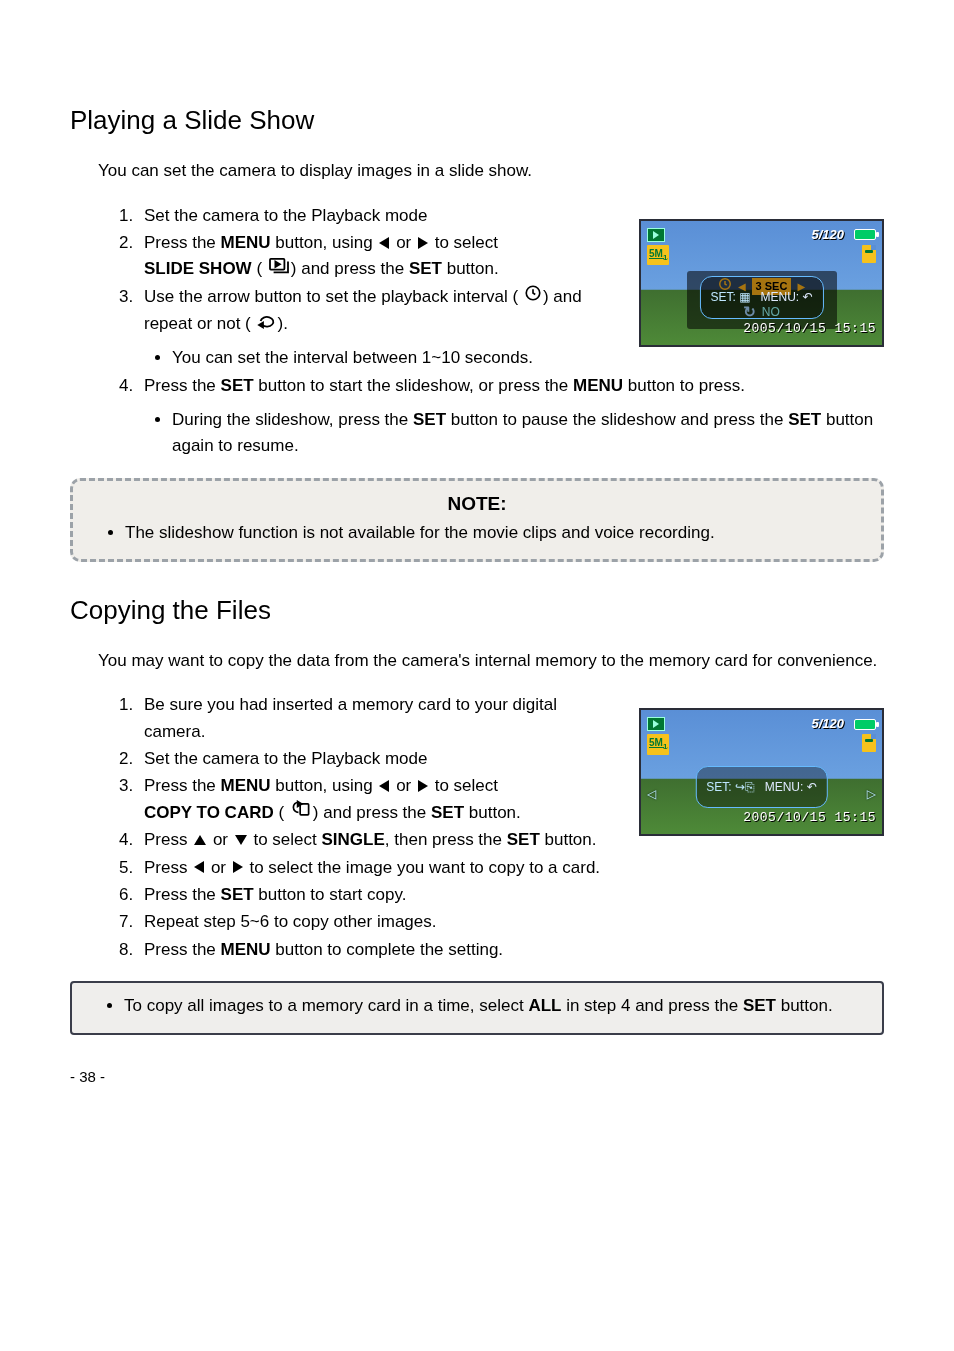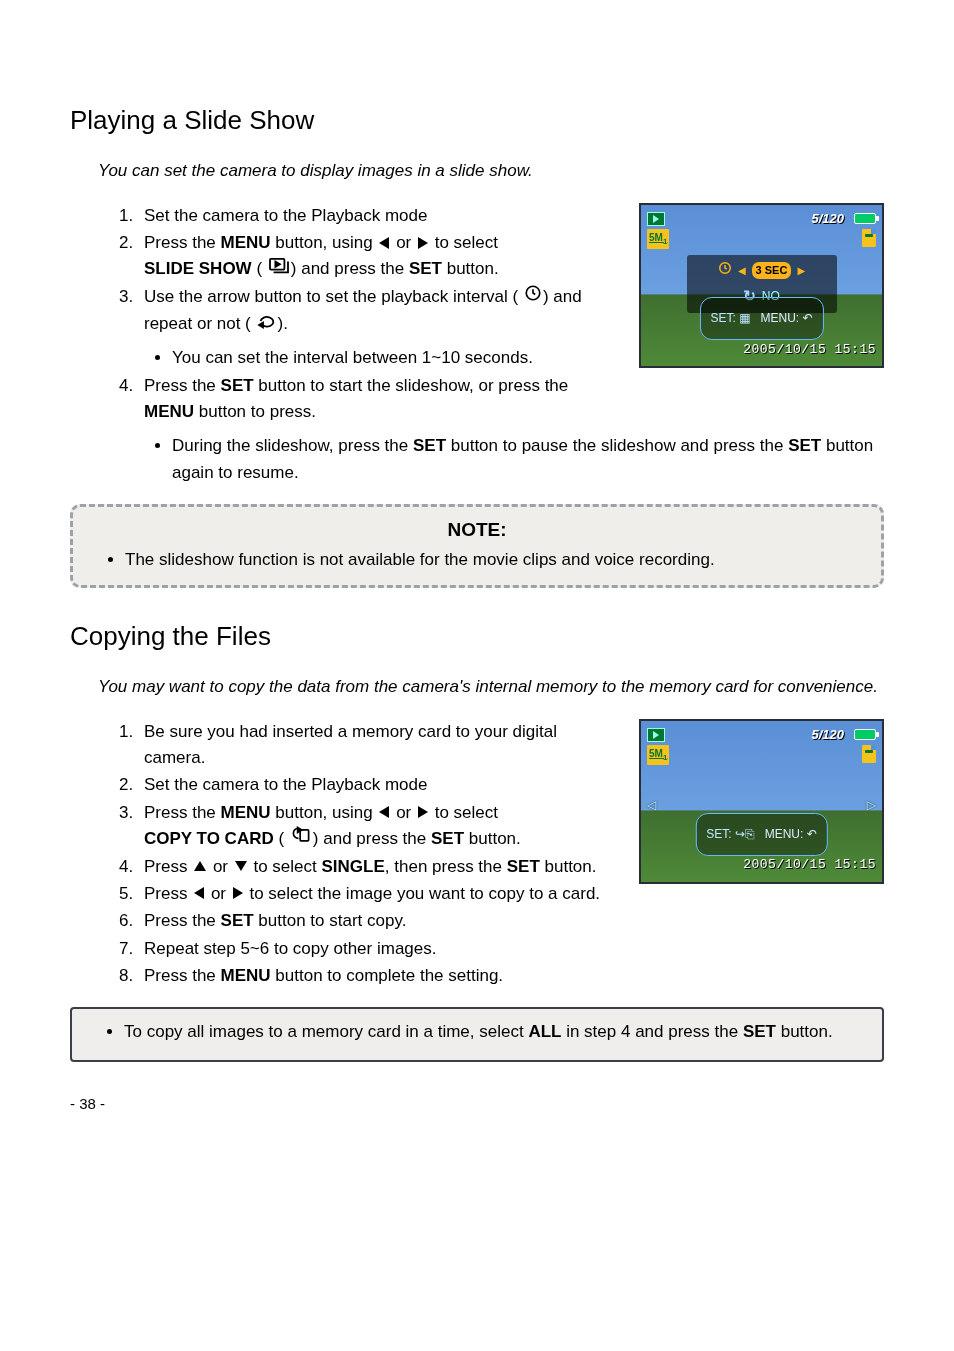--- a/index.html
+++ b/index.html
@@ -12,21 +12,21 @@
     margin: 0 auto;
     padding: 90px 70px 40px 70px;
     line-height: 1.55;
   }
   h1 {
     font-size: 26px;
     font-weight: normal;
     margin-bottom: 18px;
     margin-top: 10px;
   }
-  .intro { margin-bottom: 18px; padding-left: 28px; font-style: italic; }
+  .intro { margin-bottom: 18px; padding-left: 28px; }
   ol.main {
     list-style: decimal;
     padding-left: 68px;
     margin-bottom: 18px;
   }
   ol.main > li { margin-bottom: 1px; padding-left: 6px; text-align: left; }
   ol.main .line { display: block; }
   ul.sub {
     list-style: disc;
     padding-left: 28px;
@@ -63,22 +63,22 @@
     margin: 14px 0 30px 0;
   }
   .callout-title { text-align: center; font-weight: bold; font-size: 19px; margin-bottom: 2px; }
   .callout-list { list-style: disc; padding-left: 38px; }
   .callout-list li { margin: 0; }
 
   
   .shot {
     float: right;
     width: 245px;
-    height: 165px;
-    margin: 0 0 10px 16px;
+    height: 128px;
+    margin: 16px 0 10px 16px;
     border: 2px solid #2a2d38;
     position: relative;
     font-family: Arial, sans-serif;
     font-size: 13px;
     color: #fff;
     background: linear-gradient(to bottom, #5a8fd6 0%, #6aa0e0 55%, #3f6f30 56%, #4e8a38 100%);
     overflow: hidden;
   }
   .shot .top-row { position:absolute; top:4px; left:6px; right:6px; display:flex; justify-content:space-between; align-items:center; }
   .shot .play-icon { width:18px; height:14px; border:1px solid #9fd; background:#073; display:flex; align-items:center; justify-content:center; }
@@ -94,21 +94,21 @@
 
   .shot .center-panel {
     position:absolute; top:50px; left:50%; transform:translateX(-50%);
     width:150px; background:rgba(0,0,0,.55); border-radius:3px; padding:6px 4px;
     display:flex; flex-direction:column; gap:4px; align-items:stretch;
   }
   .shot .center-panel .row { display:flex; align-items:center; justify-content:center; gap:6px; font-size:12px; }
   .shot .center-panel .clock { color:#ffb31a; font-weight:bold; }
   .shot .center-panel .loop  { color:#a7d5ff; font-weight:bold; font-size:15px; }
   .shot .center-panel .mini-l, .shot .center-panel .mini-r { font-size:10px; color:#ffb31a; }
-  .shot .center-panel .sec-pill { background:#ffb31a; color:#000; font-size:11px; padding:0 4px; border-radius:7px; font-weight:bold; }
+  .shot .center-panel .sec-pill { background:#ffb31a; color:#000; font-size:11px; padding:0 4px; border-radius:0; font-weight:bold; }
   .shot .center-panel .no-txt { color:#9ff; font-size:12px; }
 
   .shot .lr-arrows { position:absolute; top:75px; left:6px; right:6px; display:flex; justify-content:space-between; }
   .shot .lr-arrows span { color:#bcefff; font-size:12px; text-shadow:0 0 2px #000; }
 
   .shot .bottom-pill {
     position:absolute; bottom:26px; left:50%; transform:translateX(-50%);
     background:rgba(0,0,0,.35); border:1px solid #6bf; border-radius:12px;
     padding:11px 10px; font-size:12px; color:#cde; display:flex; gap:10px; white-space:nowrap;
   }

